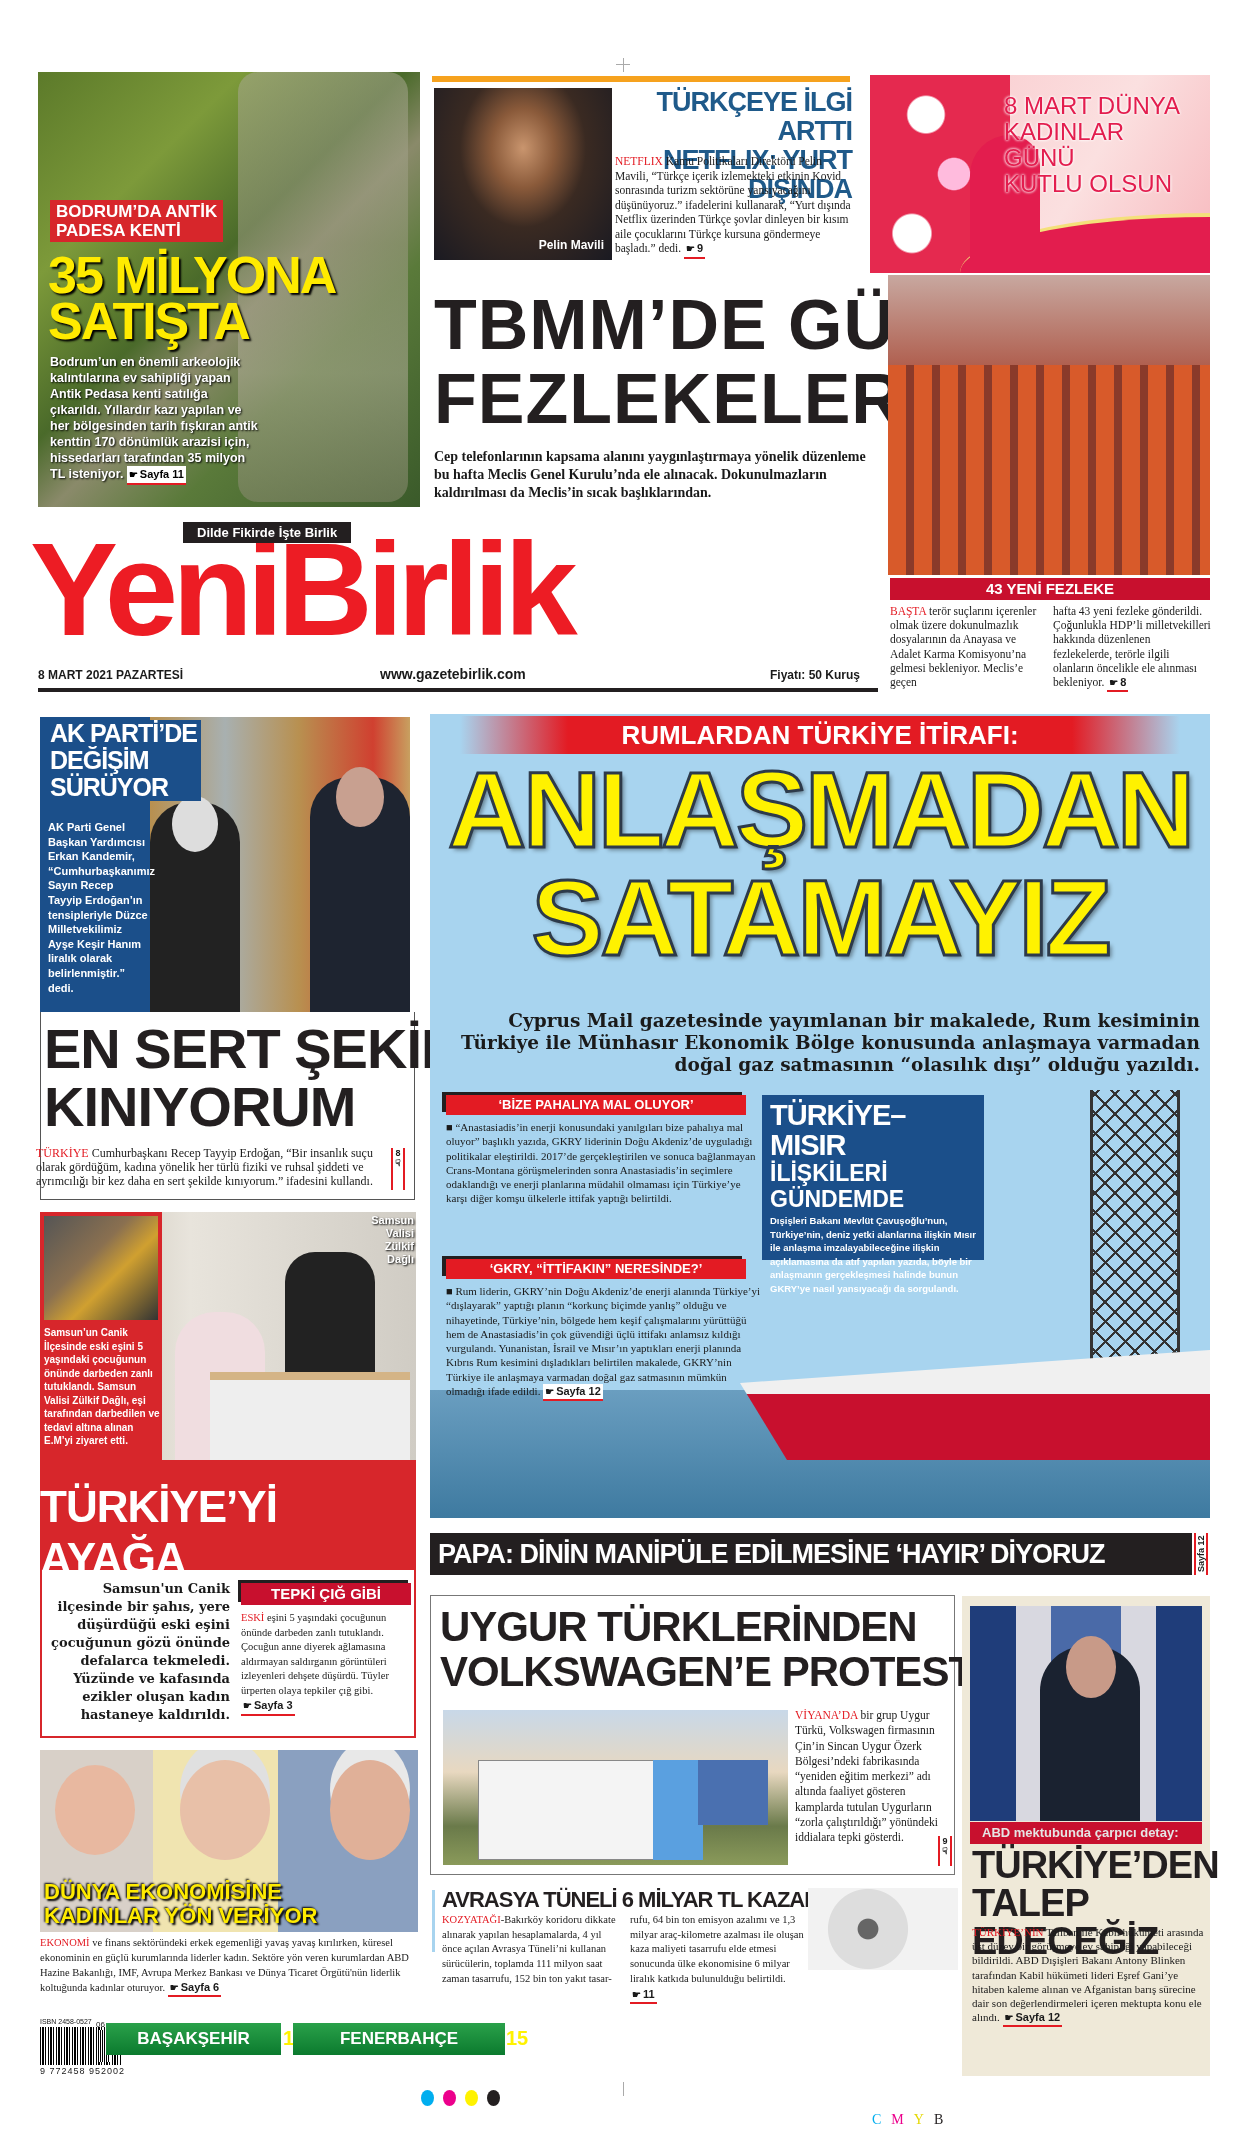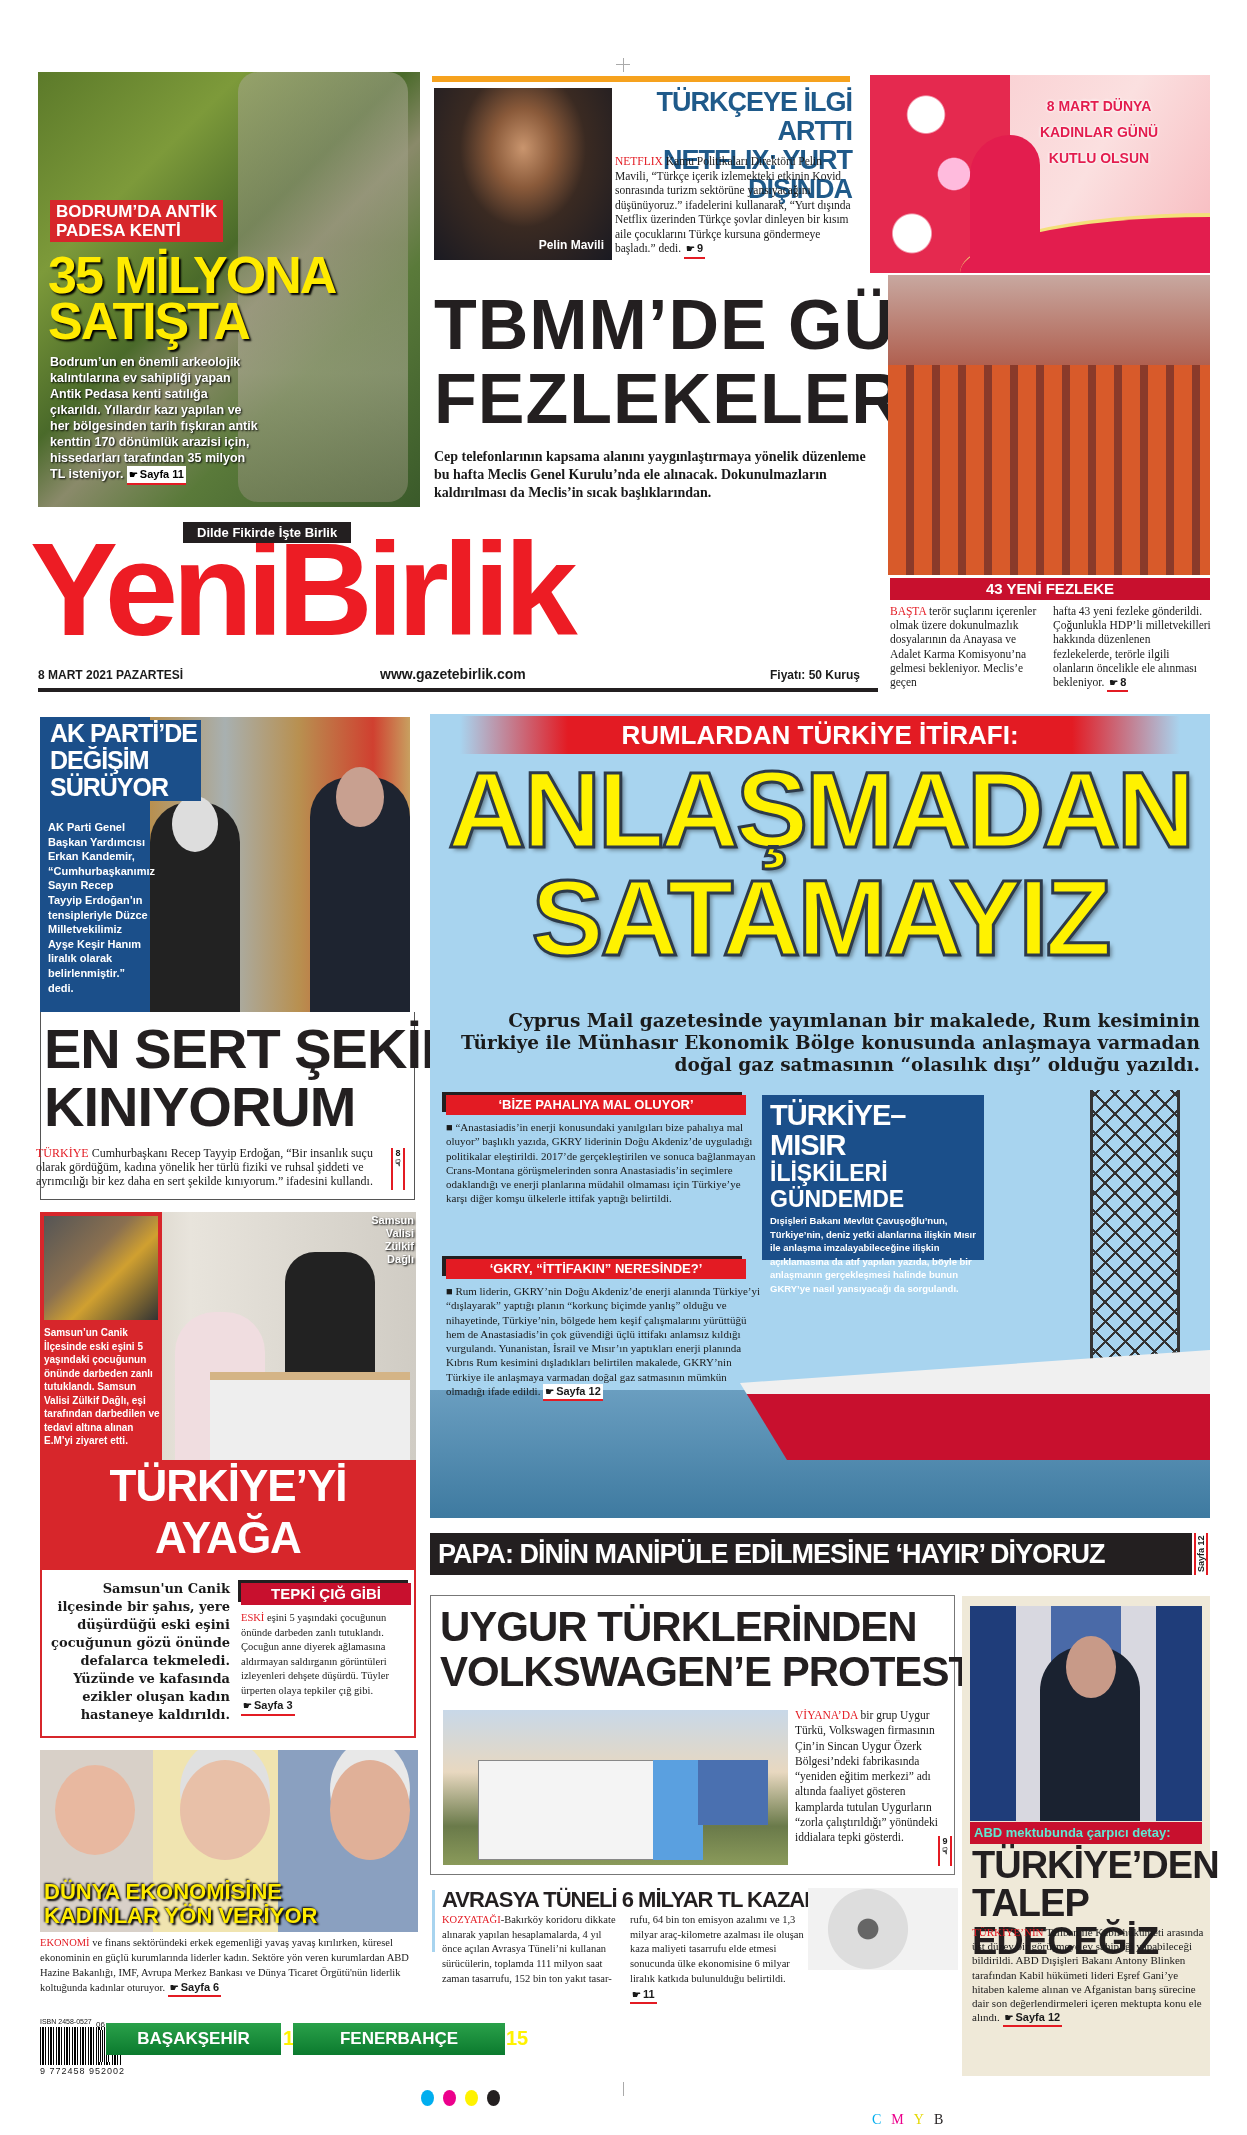--- a/index.html
+++ b/index.html
@@ -22,21 +22,21 @@
 #nfbar{left:432px;top:76px;width:418px;height:6px;background:#f6a21e}
 #nfphoto{left:434px;top:88px;width:178px;height:172px;background:radial-gradient(ellipse at 50% 35%,#c9956e 0%,#8a5a3a 25%,#3a2a22 50%,#1a1a22 100%)}
 #nfphoto .cap{position:absolute;right:8px;bottom:8px;color:#fff;font-weight:bold;font-size:12px}
 #nfhead{left:580px;top:88px;width:272px;text-align:right;color:#1f5a8a;font-weight:bold;font-size:27px;line-height:29px;letter-spacing:-1px}
 #nftext{left:615px;top:154px;width:240px;font-size:11.5px;line-height:14.5px}
 
 #wd{left:870px;top:75px;width:340px;height:198px;background:linear-gradient(120deg,#f9c5c9 0%,#fbe0e0 60%,#f7b8bd 100%);overflow:hidden}
 #wd .flowers{position:absolute;left:0;top:0;width:140px;height:198px;background:radial-gradient(circle at 40% 20%,#fff 0 10%,transparent 11%),radial-gradient(circle at 60% 50%,#fbd 0 12%,transparent 13%),radial-gradient(circle at 30% 80%,#fff 0 10%,transparent 11%),#e5294f}
 #wd .silhouette{position:absolute;left:100px;top:60px;width:70px;height:140px;background:#e31d4e;border-radius:40px 30px 0 0}
 #wd .wave{position:absolute;left:90px;bottom:0;width:250px;height:60px;background:#e31d4e;border-top:4px solid #f4e07a;border-radius:100% 0 0 0}
-#wd .txt{position:absolute;right:16px;top:18px;width:190px;text-align:center;color:#e31d4e;font-weight:bold;font-size:14px;line-height:26px;text-shadow:0 0 3px #fff,0 0 3px #fff}
+#wd .txt{position:absolute;right:16px;top:18px;width:190px;text-align:left;color:#e31d4e;font-weight:normal;font-size:24px;line-height:26px;text-shadow:0 0 3px #fff,0 0 3px #fff}
 
 #tbmmhead{left:434px;top:288px;color:#231f20;font-weight:900;font-size:70px;line-height:74px;letter-spacing:1px}
 #tbmmsub{left:434px;top:448px;width:450px;font-weight:bold;font-size:14px;line-height:18px}
 #tbmmphoto{left:888px;top:275px;width:322px;height:300px;background:repeating-linear-gradient(90deg,#d85a2a 0 18px,#8a3a2a 18px 26px),#c0502a}
 #tbmmphoto:before{content:"";position:absolute;left:0;top:0;right:0;height:90px;background:linear-gradient(180deg,#c8a8a0,#b06050)}
 #fezband{left:890px;top:578px;width:320px;height:22px;background:#c8102e;color:#fff;text-align:center;font-weight:bold;font-size:15px;line-height:22px}
 #fezcol1{left:890px;top:604px;width:150px;font-size:11.5px;line-height:14.2px}
 #fezcol2{left:1053px;top:604px;width:158px;font-size:11.5px;line-height:14.2px}
 
 #logo{left:30px;top:520px;color:#ed1c24;font-weight:bold;font-size:132px;line-height:140px;letter-spacing:-6px}
@@ -61,21 +61,21 @@
 #enbox{left:40px;top:1012px;width:375px;height:188px;border:1px solid #555;border-top:none}
 
 #samsunphoto{left:40px;top:1212px;width:376px;height:248px;background:linear-gradient(90deg,#c0b8a8 0%,#e8e4dc 40%,#d0ccc4 100%)}
 #samsunphoto .bed{position:absolute;left:170px;top:160px;width:200px;height:88px;background:#eee;border-top:8px solid #d4b486}
 #samsunphoto .man{position:absolute;left:245px;top:40px;width:90px;height:150px;background:#222;border-radius:30px 30px 0 0}
 #samsunphoto .pat{position:absolute;left:135px;top:100px;width:90px;height:148px;background:#f0dde0;border-radius:40px 40px 0 0}
 #samsuninset{left:40px;top:1212px;width:122px;height:112px;background:linear-gradient(135deg,#555 0%,#8a7050 40%,#d0a030 60%,#333 100%);border:4px solid #d7262b}
 #samsuncap{left:368px;top:1214px;width:46px;color:#fff;font-weight:bold;font-size:11px;line-height:13px;text-align:right;text-shadow:1px 1px 2px #000}
 #samsunredbox{left:40px;top:1324px;width:122px;height:136px;background:#d7262b}
 #samsunredtxt{left:44px;top:1326px;width:118px;color:#fff;font-weight:bold;font-size:10px;line-height:13.5px}
-#samsunhead{left:40px;top:1460px;width:376px;height:110px;background:#d7262b;color:#fff;font-weight:bold;font-size:44px;line-height:52px;text-align:center;letter-spacing:-1px;padding-top:0}
+#samsunhead{left:40px;top:1460px;width:376px;height:110px;background:#d7262b;color:#fff;font-weight:bold;font-size:44px;line-height:52px;letter-spacing:-1px;padding-top:21px}
 #samsunbox{left:40px;top:1570px;width:376px;height:168px;border:2px solid #d7262b;border-top:none}
 #samsunlead{left:50px;top:1580px;width:180px;text-align:right;font-family:"DejaVu Serif",serif;font-weight:bold;font-size:13px;line-height:18px}
 #tepkihead{left:241px;top:1583px;width:170px;height:22px;background:#c8102e;color:#fff;font-weight:bold;font-size:15px;text-align:center;line-height:22px;box-shadow:-3px -3px 0 #231f20}
 #tepkitext{left:241px;top:1611px;width:172px;font-size:10.5px;line-height:14.5px}
 
 #weco{left:40px;top:1750px;width:378px;height:182px;background:linear-gradient(90deg,#d8d0c8 0 30%,#f0e4b0 30% 63%,#8aa0c0 63% 100%)}
 #weco .p1{position:absolute;left:15px;top:15px;width:80px;height:90px;border-radius:50%;background:#e8b8a0}
 #weco .p2{position:absolute;left:140px;top:10px;width:90px;height:100px;border-radius:50%;background:#e8c0a8;box-shadow:0 -20px 0 #e0e0e0}
 #weco .p3{position:absolute;left:290px;top:10px;width:80px;height:100px;border-radius:50%;background:#e0b098;box-shadow:0 -20px 0 #e8e8e8}
 #wecohead{left:44px;top:1880px;color:#ffeb00;font-weight:bold;font-size:22px;line-height:24px;text-shadow:2px 2px 2px #000,-1px -1px 2px #000}
@@ -112,21 +112,21 @@
 #avbar{left:432px;top:1890px;width:3px;height:62px;background:#a8d4ef}
 #avhead{left:442px;top:1888px;font-weight:bold;font-size:22px;line-height:24px;color:#231f20;letter-spacing:-1px}
 #avcol1{left:442px;top:1913px;width:178px;font-size:10.5px;line-height:14.7px}
 #avcol2{left:630px;top:1913px;width:175px;font-size:10.5px;line-height:14.7px}
 #avphoto{left:808px;top:1888px;width:150px;height:82px;background:radial-gradient(circle at 40% 50%,#666 0 10%,#ddd 11% 40%,#f2f2f2 41%)}
 
 #blbox{left:962px;top:1596px;width:248px;height:480px;background:#efe9d8}
 #blphoto{left:970px;top:1606px;width:232px;height:215px;background:linear-gradient(90deg,#1f3d7a 0 20%,#d8d8e0 20% 35%,#4a6aa8 35% 65%,#d8d8e0 65% 80%,#1f3d7a 80%)}
 #blphoto .man{position:absolute;left:70px;top:40px;width:100px;height:175px;background:#1a2230;border-radius:45px 45px 0 0}
 #blphoto .man:before{content:"";position:absolute;left:26px;top:-10px;width:50px;height:62px;border-radius:50%;background:#c89a88}
-#blkicker{left:970px;top:1822px;width:232px;height:22px;background:#c8102e;color:#5eead4;font-weight:bold;font-size:13px;line-height:22px;padding-left:4px}
+#blkicker{left:970px;top:1822px;width:232px;height:22px;background:#c8102e;color:#e5e5e5;font-weight:bold;font-size:13px;line-height:22px;padding-left:12px}
 #blhead{left:972px;top:1846px;font-weight:bold;font-size:38px;line-height:38px;color:#231f20;letter-spacing:-1px}
 #bltext{left:972px;top:1925px;width:235px;font-size:11px;line-height:14.2px}
 
 #isbn{left:40px;top:2018px;font-size:7px}
 #barcode{left:40px;top:2027px;width:82px;height:38px;background:repeating-linear-gradient(90deg,#000 0 1px,#fff 1px 2px,#000 2px 4px,#fff 4px 5px,#000 5px 6px,#fff 6px 8px)}
 #barcodenum{left:40px;top:2066px;font-size:9px;letter-spacing:1px}
 #barcode2{left:96px;top:2030px;width:14px;height:32px;background:repeating-linear-gradient(90deg,#000 0 1px,#fff 1px 2px)}
 #bc2num{left:96px;top:2020px;font-size:8px}
 #bottom1{left:106px;top:2023px;width:175px;height:32px;background:linear-gradient(180deg,#2aa14a,#0b7a2e);color:#fff;font-weight:bold;font-size:17px;line-height:32px;text-align:center}
 #bottom1n{left:283px;top:2027px;color:#fff200;font-weight:bold;font-size:20px}

